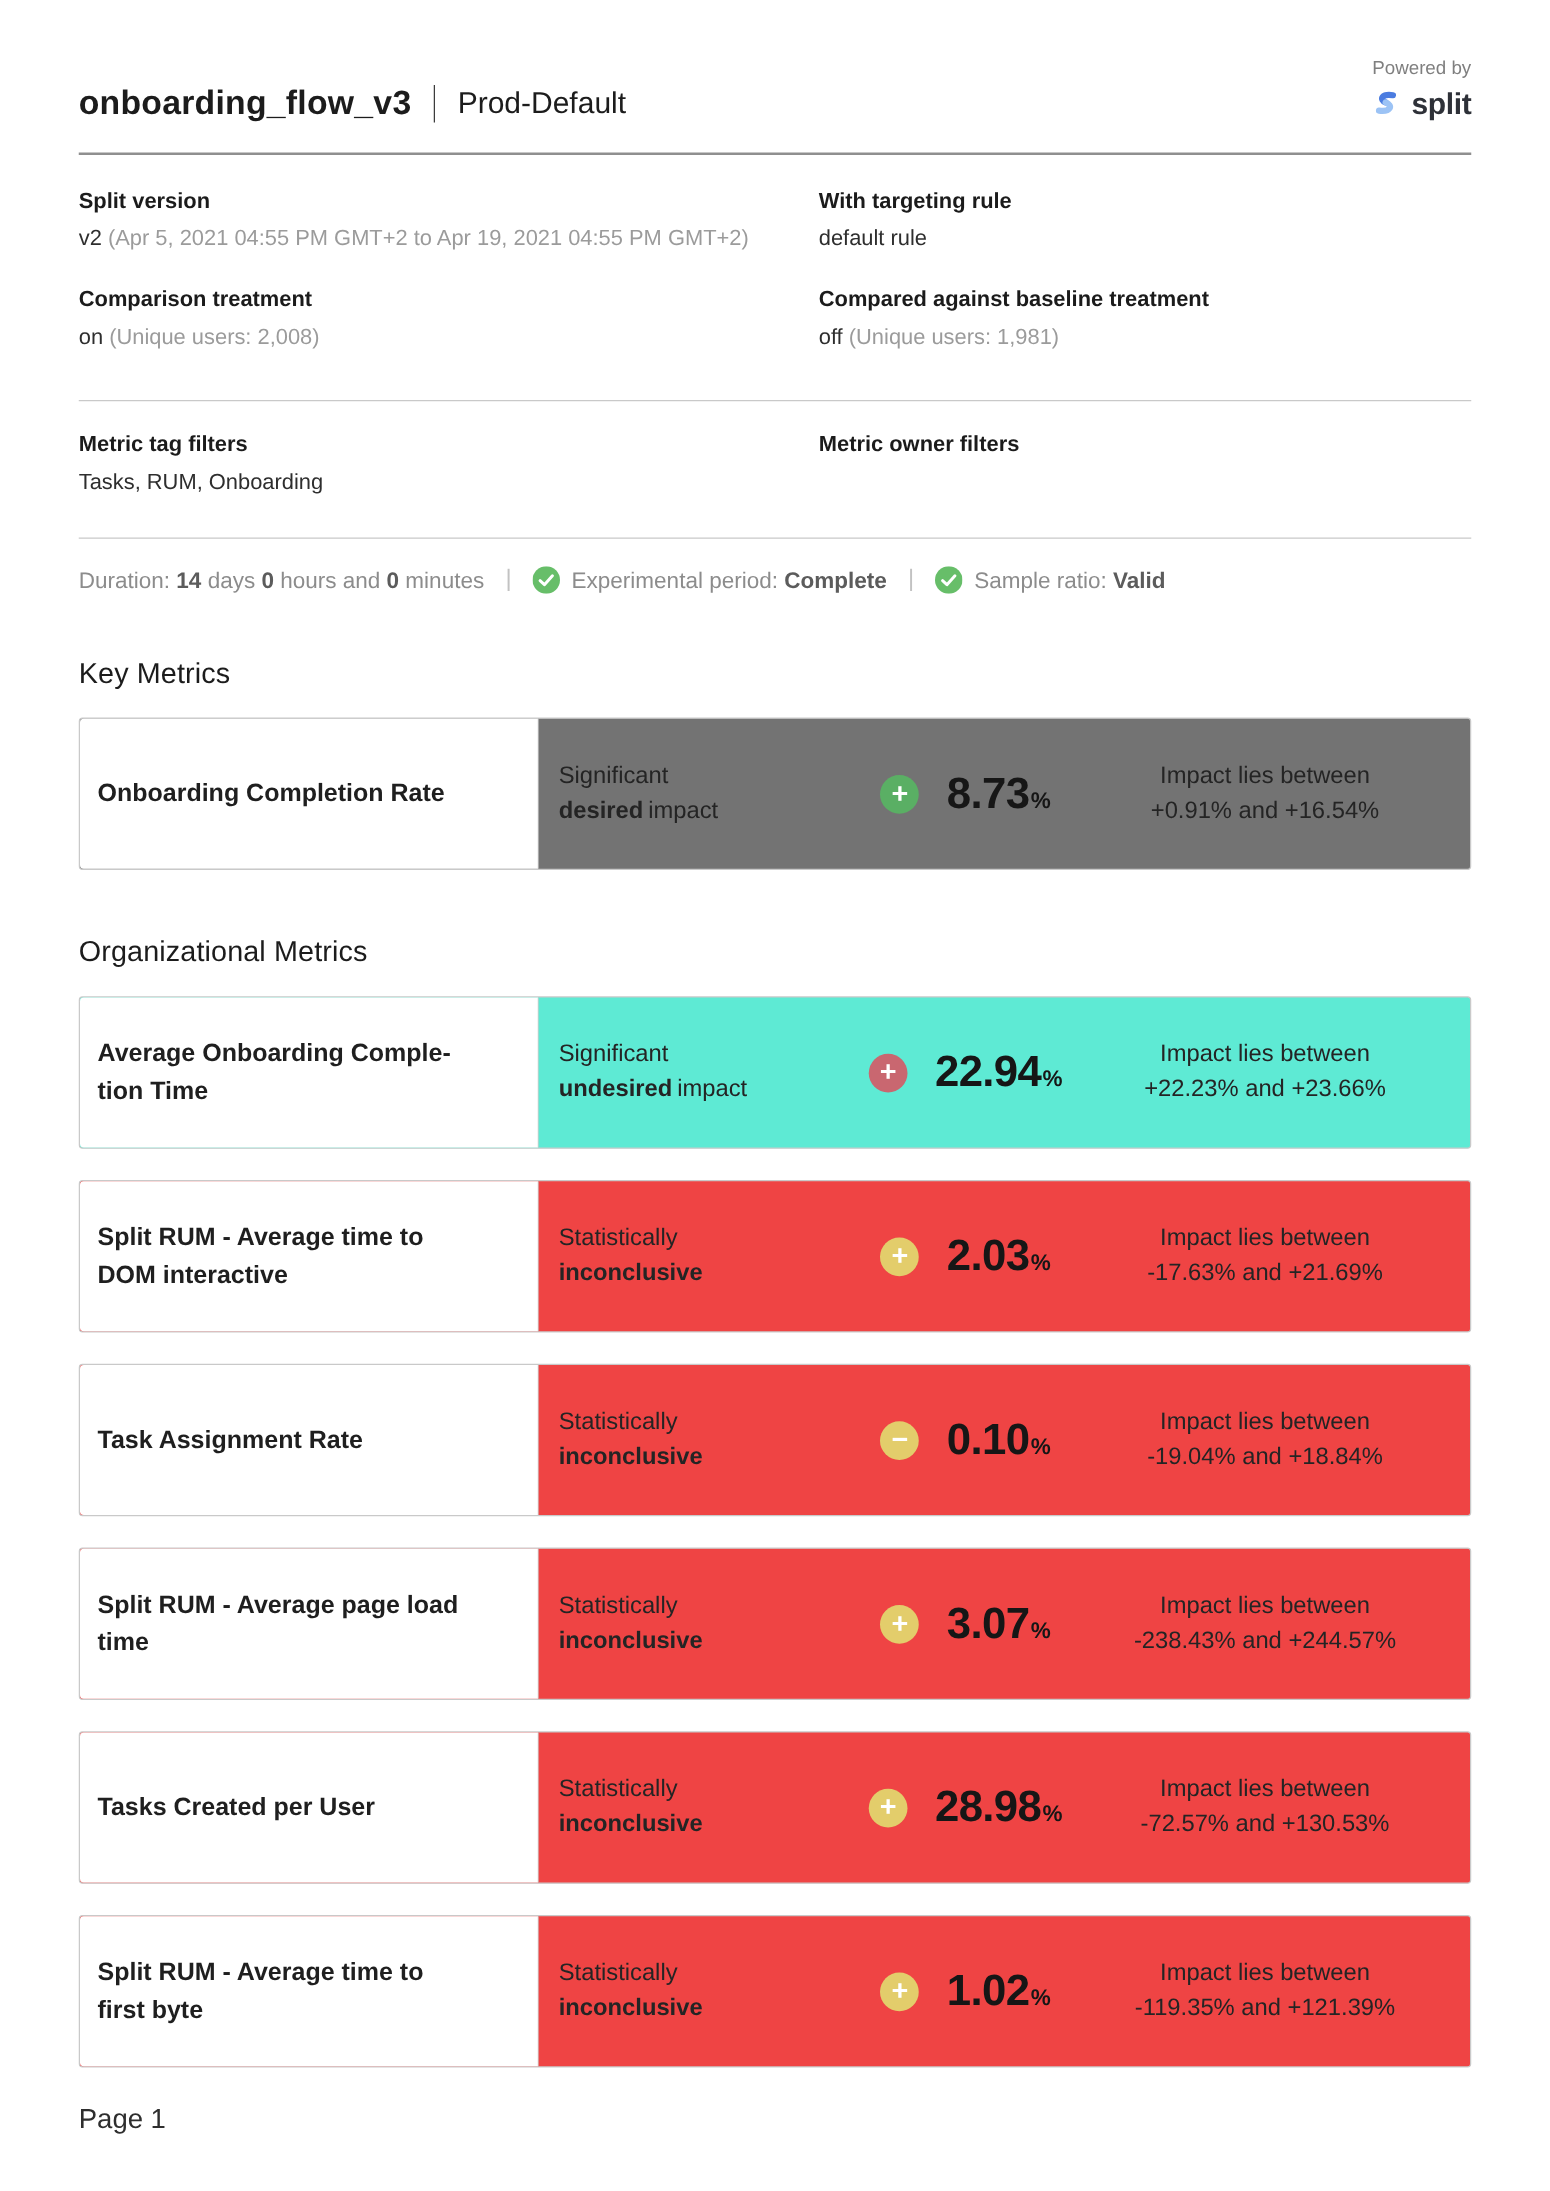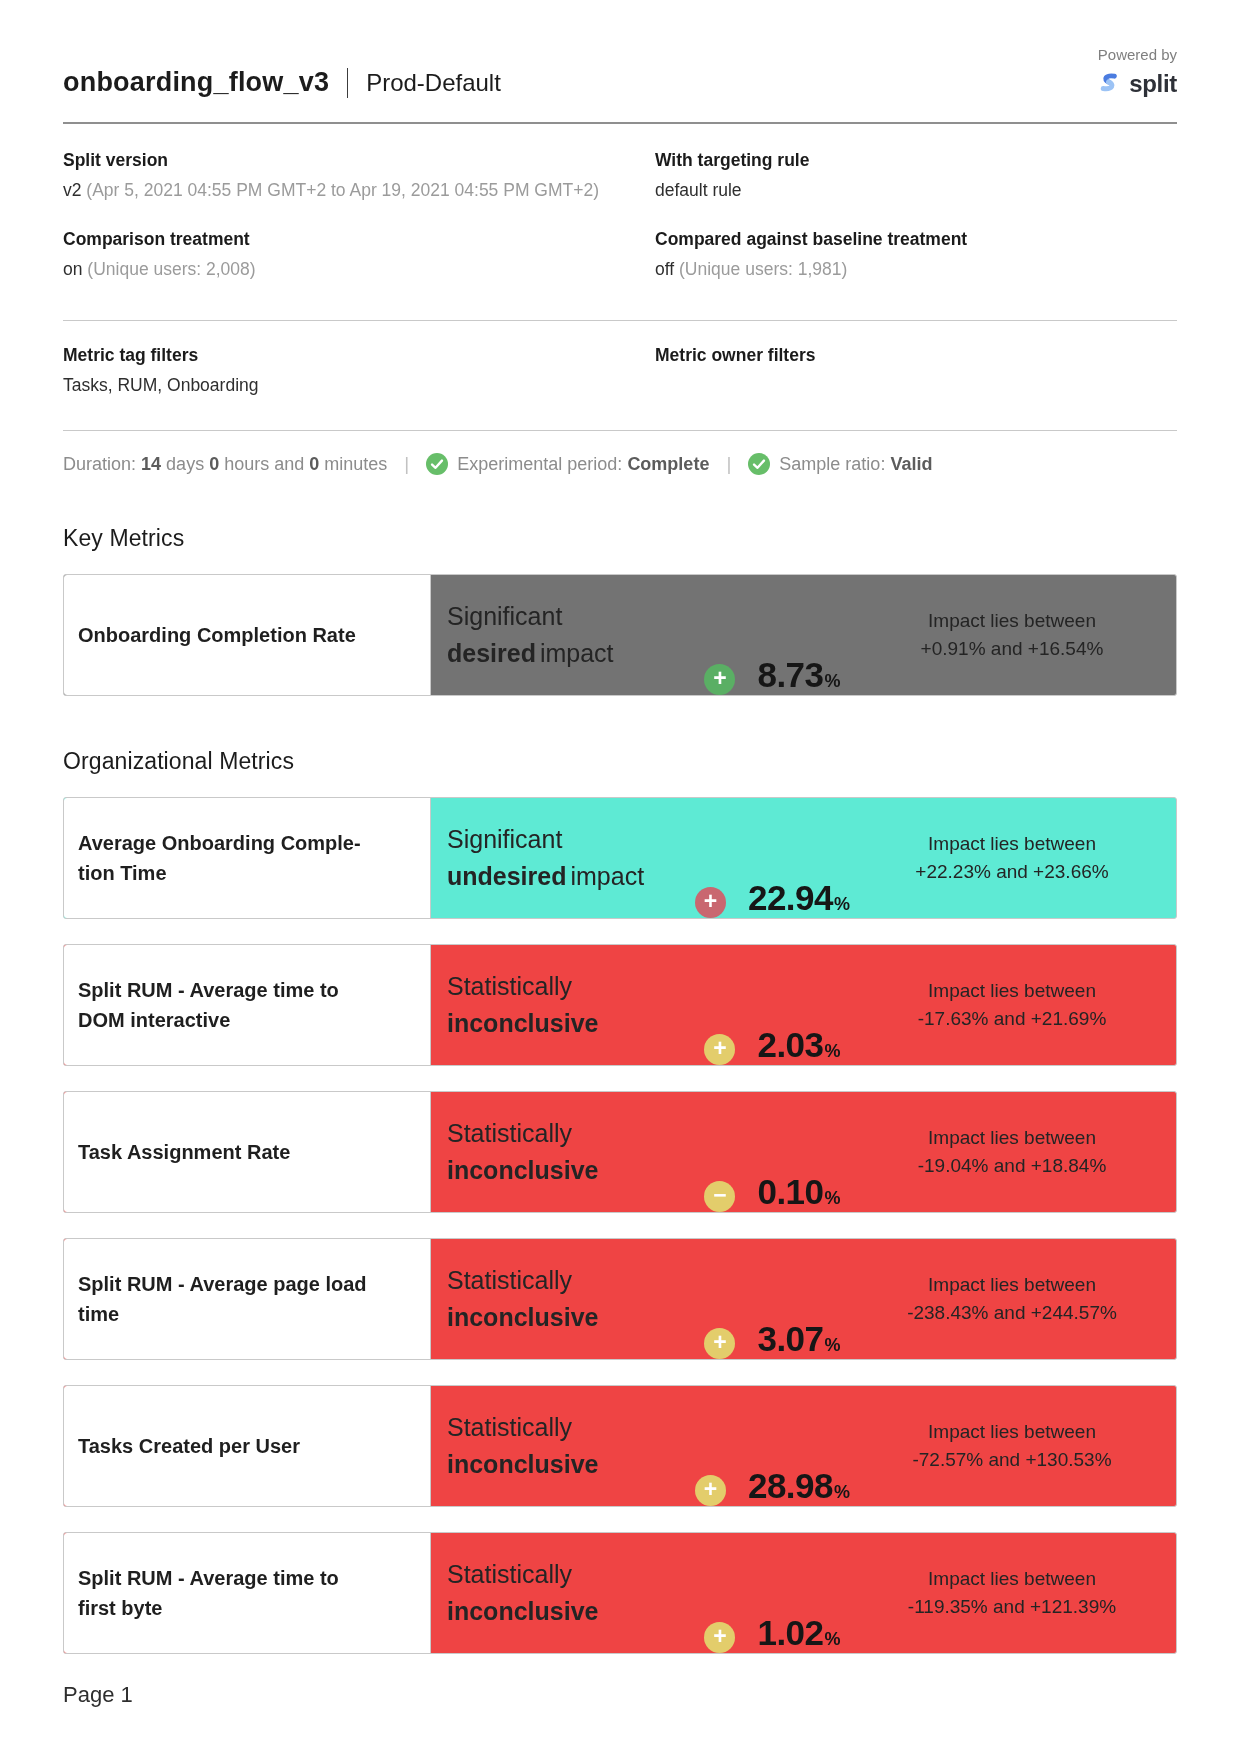--- a/index.html
+++ b/index.html
@@ -48,23 +48,23 @@
   
   .metric-card { display: grid; grid-template-columns: 367px 248px 1fr 310px;
                  height: 122px; border: 1px solid #c9c9c9; border-radius: 3px;
                  margin-bottom: 25px; }
   .metric-name-cell { background: #fff; border-right: 1px solid #c9c9c9;
                       border-radius: 3px 0 0 3px; display: flex; align-items: center;
                       padding: 0 14px; }
   .metric-name { font-size: 20px; font-weight: 700; color: #1f1f1f; line-height: 1.5;
                  white-space: pre-line; }
   .metric-status-cell { display: flex; align-items: center; padding-left: 16px; }
-  .status-text { font-size: 25px; line-height: 1.47; color: #242424; }
+  .status-text { font-size: 19px; line-height: 1.47; color: #242424; }
   .status-rest { margin-left: 4px; }
-  .metric-value-cell { display: flex; align-items: flex-end; justify-content: center; gap: 22px; }
+  .metric-value-cell { display: flex; align-items: center; justify-content: center; gap: 22px; }
   .sign-icon { width: 31px; height: 31px; border-radius: 50%; flex: 0 0 31px;
                display: inline-flex; align-items: center; justify-content: center;
                color: #fff; font-size: 23px; font-weight: 700; line-height: 1; }
   .sign-icon.plus::before { content: "+"; margin-top: -2px; }
   .sign-icon.minus::before { content: "\2212"; margin-top: -2px; }
   .value-wrap { display: inline-flex; align-items: baseline; }
   .metric-value { font-size: 35px; font-weight: 600; color: #161616; letter-spacing: -.5px; }
   .metric-unit { font-size: 18px; font-weight: 600; color: #161616; margin-left: 1px; }
   .metric-impact-cell { display: flex; flex-direction: column; justify-content: center;
                         text-align: center; padding-right: 18px; font-size: 19px;

